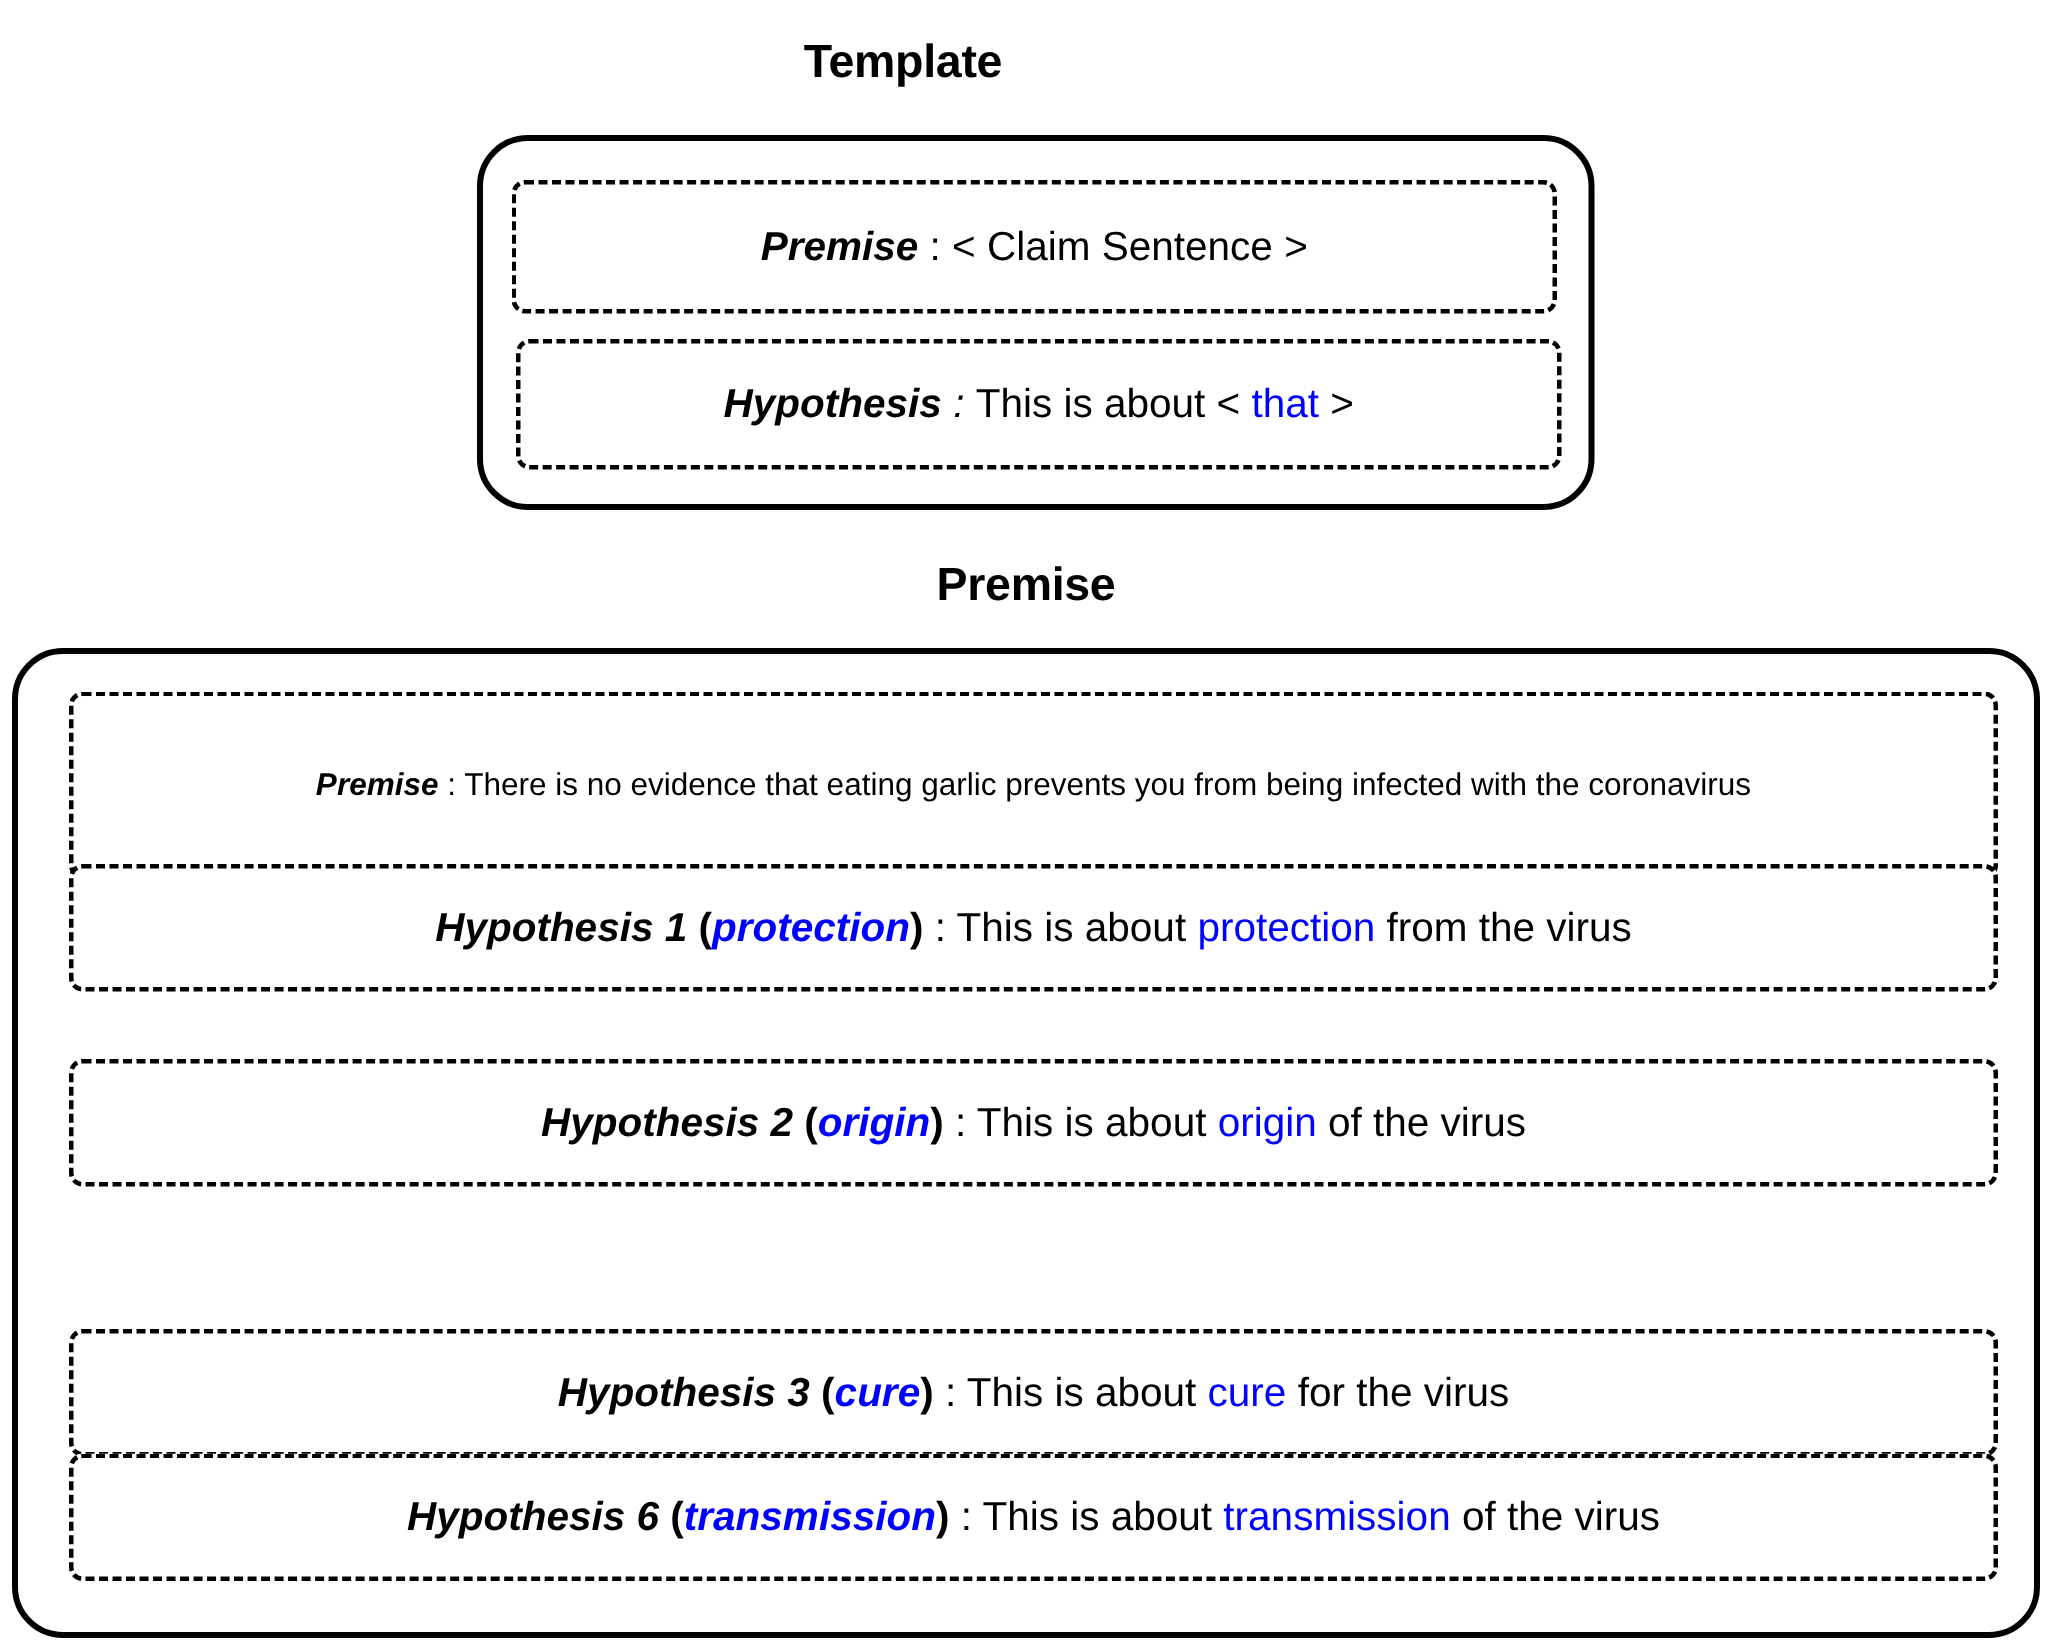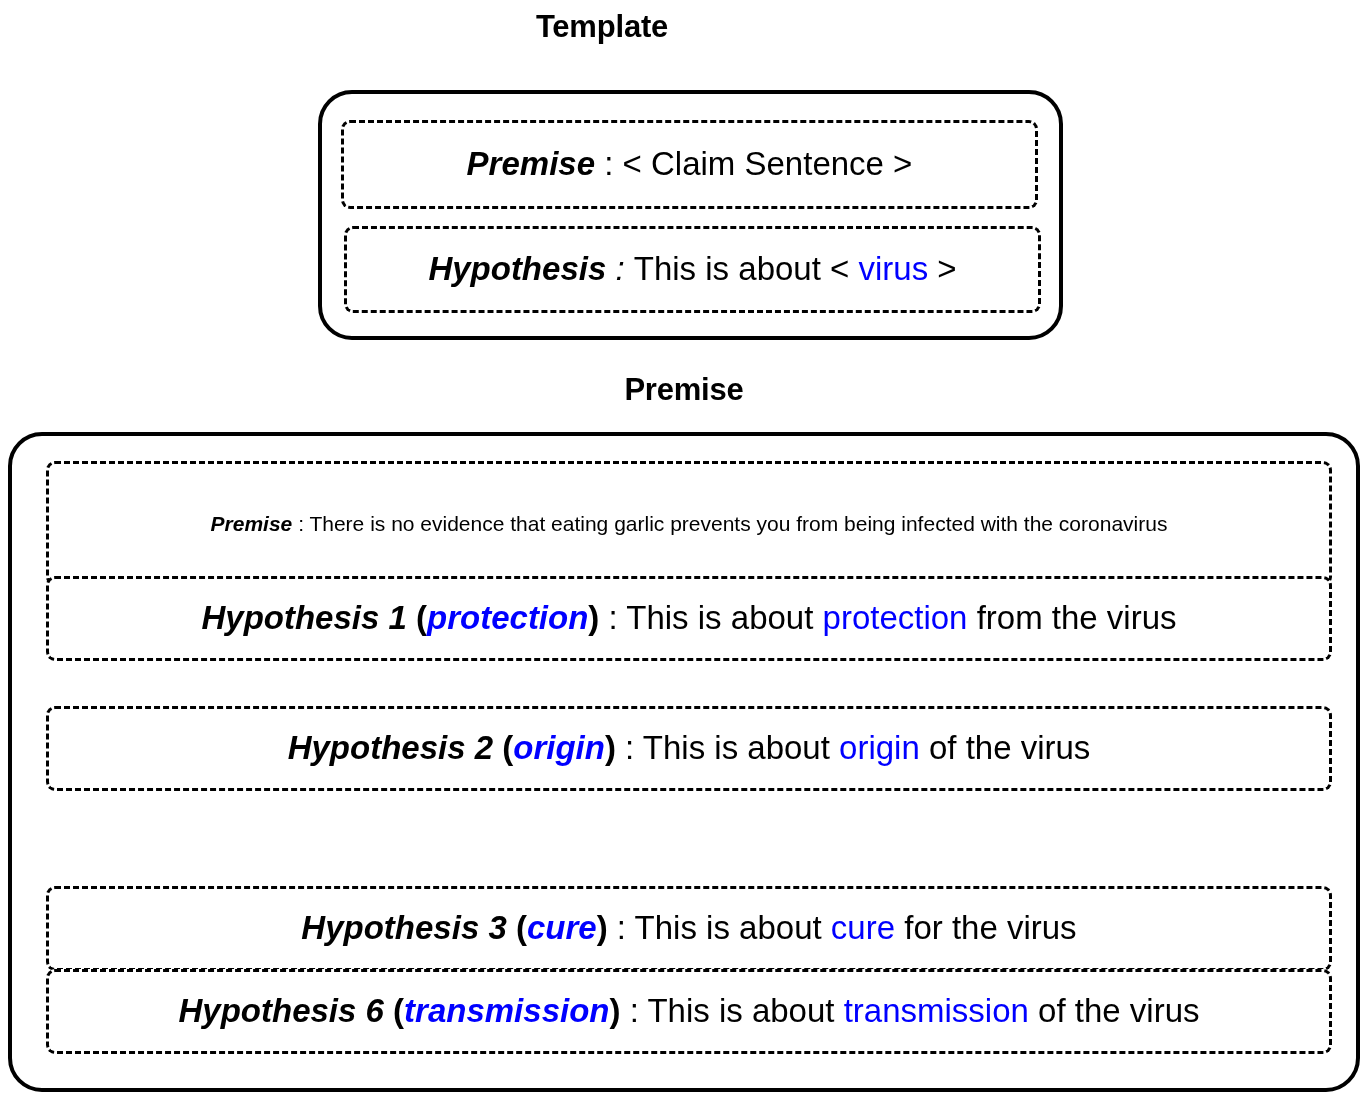--- a/index.html
+++ b/index.html
@@ -38,21 +38,21 @@
     border-radius: 9px;
     box-sizing: border-box;
     background: #ffffff;
     display: flex;
     align-items: center;
     justify-content: center;
     text-align: center;
   }
 
   .row-text {
-    font-size: 33px;
+    font-size: 27px;
     line-height: 1.17;
     white-space: nowrap;
   }
   .row-text.wrap {
     white-space: normal;
   }
 
   .lbl {
     font-weight: bold;
     font-style: italic;
@@ -66,21 +66,21 @@
     font-weight: bold;
   }
   .paren {
     font-weight: bold;
   }
 
   
   #template-title {
     position: absolute;
     left: 0;
-    top: 11px;
+    top: 25px;
     width: 1204px;
   }
   #template-outer {
     position: absolute;
     left: 318px;
     top: 90px;
     width: 745px;
     height: 250px;
   }
   #template-premise-box {
@@ -144,21 +144,21 @@
 <div class="outer-box" id="template-outer"></div>
 
 <div class="dashed-box" id="template-premise-box">
   <span class="row-text">
     <span class="lbl">Premise</span><span> : </span><span>&lt; Claim Sentence &gt;</span>
   </span>
 </div>
 
 <div class="dashed-box" id="template-hypothesis-box">
   <span class="row-text">
-    <span class="lbl">Hypothesis</span><span style="font-style:italic"> : </span><span>This is about </span><span>&lt; </span><span class="topic">virus</span><span> &gt;</span>
+    <span class="lbl">Hypothesis</span><span style="font-style:italic"> : </span><span>This is about </span><span>&lt; </span><span class="topic">that</span><span> &gt;</span>
   </span>
 </div>
 
 <div class="section-title" id="example-title">Premise</div>
 
 <div class="outer-box" id="example-outer"></div>
 
 <div class="dashed-box" id="example-premise-box">
   <span class="row-text wrap">
     <span class="lbl">Premise</span><span> : </span><span>There is no evidence that eating garlic prevents you from being infected with the coronavirus</span>

